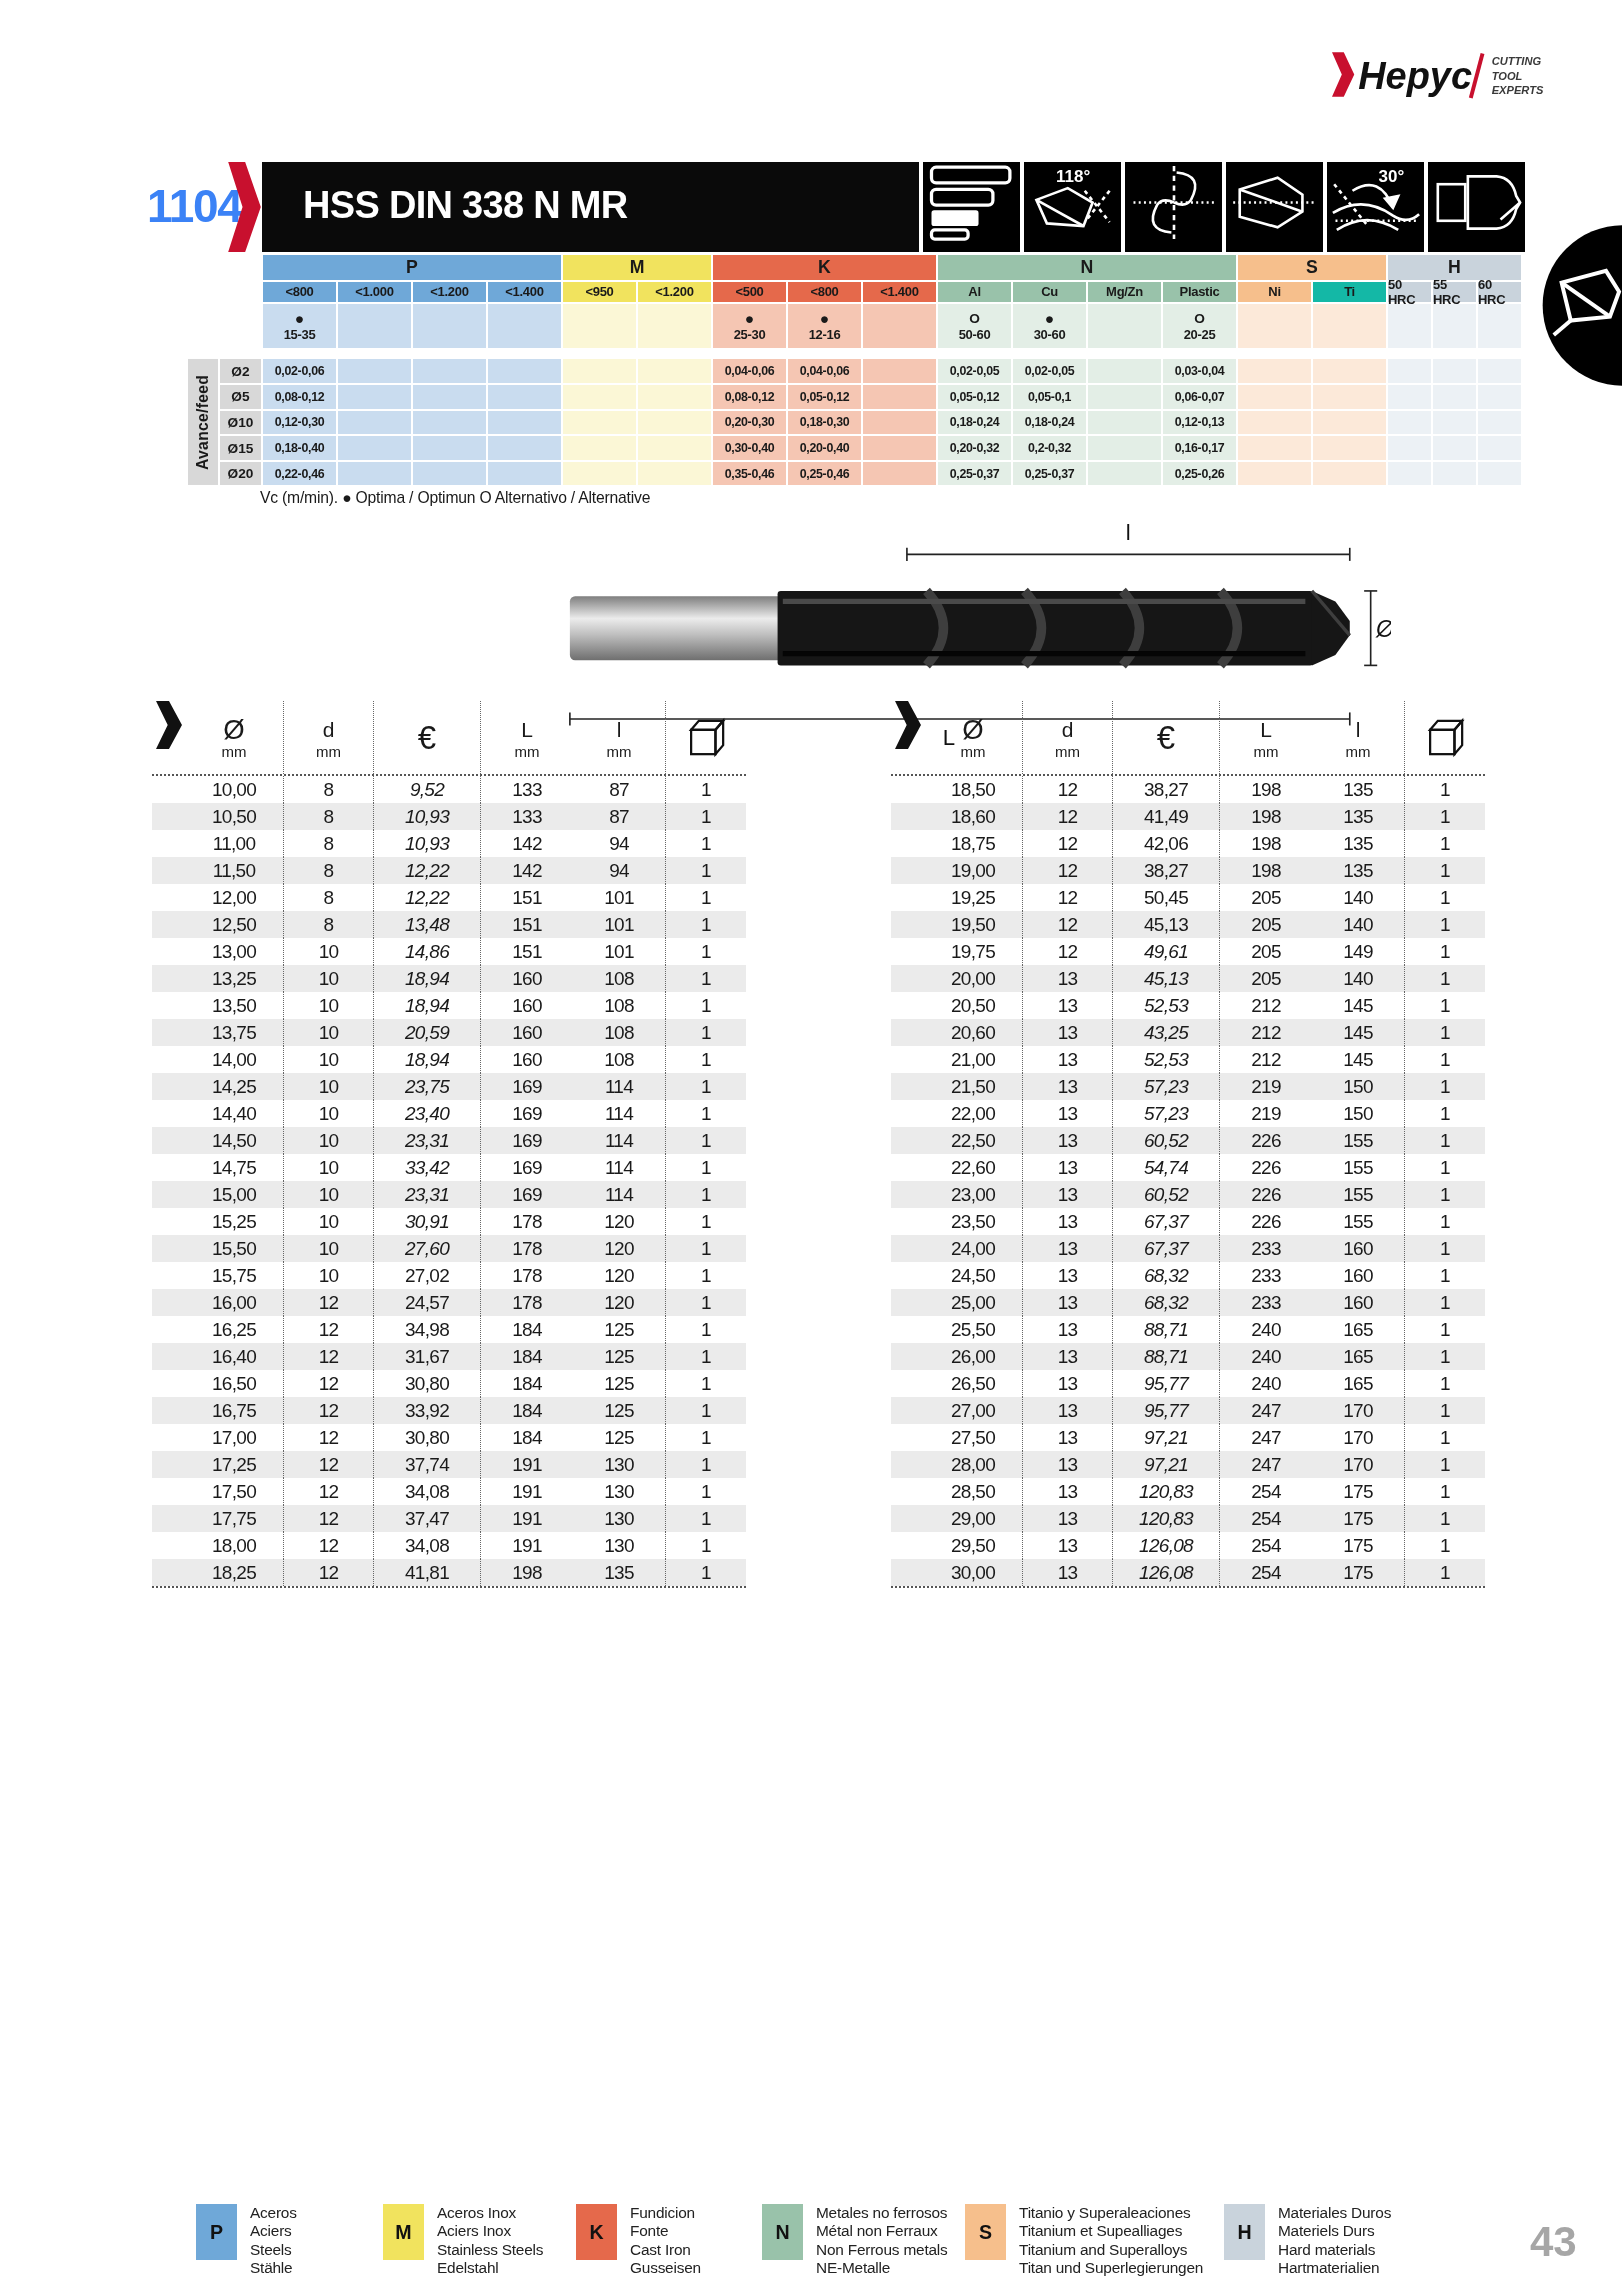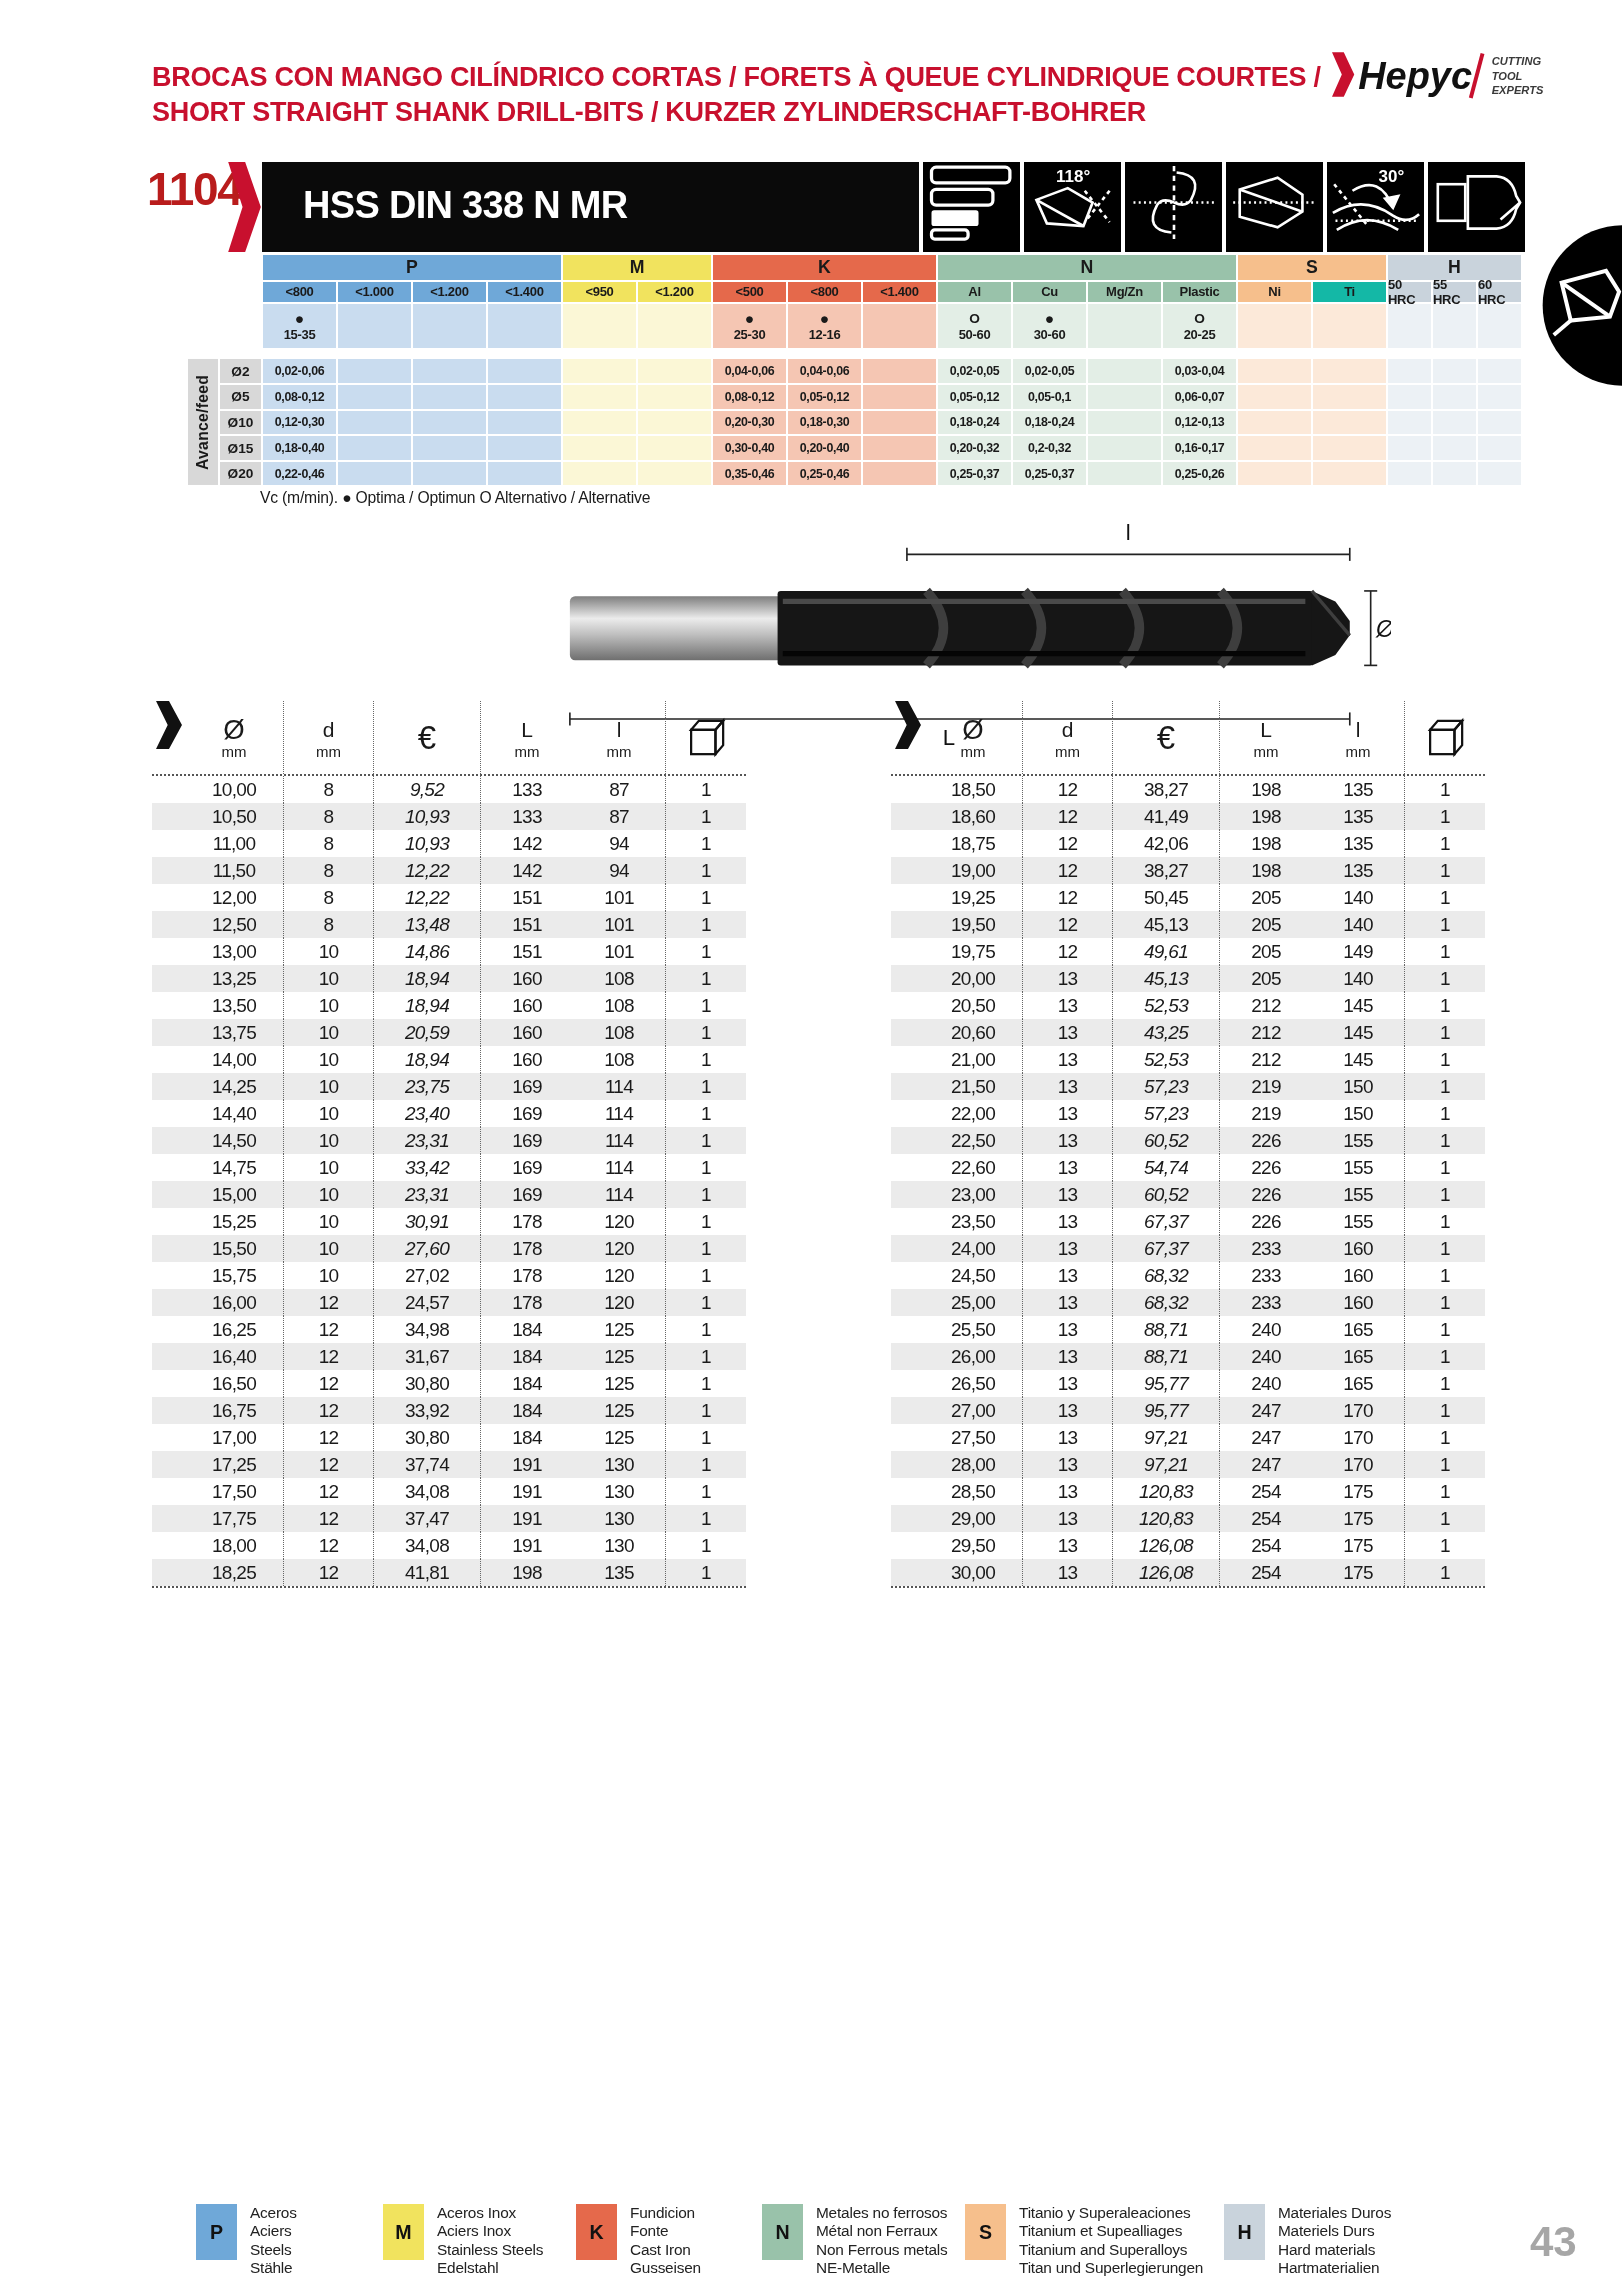--- a/index.html
+++ b/index.html
@@ -5,21 +5,21 @@
   html,body{margin:0;padding:0;background:#fff;}
   .page{position:relative;width:1623px;height:2295px;background:#fff;overflow:hidden;
         font-family:"Liberation Sans","DejaVu Sans",sans-serif;color:#1a1a1a;}
 
   
   .hdr-title{position:absolute;left:152px;top:60px;color:#c8102e;font-weight:bold;
              font-size:27px;line-height:35px;letter-spacing:-0.3px;}
   .logo{position:absolute;left:1332px;top:47px;}
 
   
-  .prod-code{position:absolute;left:147px;top:162px;color:#b91c1c;font-size:46px;font-weight:bold;letter-spacing:-1.3px;}
+  .prod-code{position:absolute;left:147px;top:179px;color:#3b82f6;font-size:46px;font-weight:bold;letter-spacing:-1.3px;}
   .red-chev{position:absolute;left:228px;top:162px;}
   .black-bar{position:absolute;left:262px;top:162px;width:1263px;height:90px;background:#0a0a0a;}
   .prod-name{position:absolute;left:41px;top:22px;color:#fff;font-size:38px;font-weight:bold;letter-spacing:-0.7px;}
   .bar-icons{position:absolute;right:0;top:0;height:90px;display:flex;}
   .icon-box{width:97px;height:90px;background:#000;border-left:4.6px solid #fff;
             display:flex;justify-content:center;}
   .side-tab{position:absolute;right:0;top:225px;width:81px;height:161px;}
 
   
   .cut-grid{position:absolute;left:188px;top:255px;display:grid;gap:2px;
@@ -66,24 +66,20 @@
   .leg-chip{width:41px;height:56px;display:flex;align-items:center;justify-content:center;
             font-size:19.6px;font-weight:bold;color:#111;}
   .leg-text{margin-left:13px;font-size:15.4px;line-height:18.3px;color:#222;letter-spacing:-0.2px;}
   .page-num{position:absolute;left:1530px;top:2218px;font-size:42px;font-weight:bold;color:#a6a6a6;}
 </style>
 </head>
 <body>
 
 <div class="page">
 
-  <div class="hdr-title">
-    <div>BROCAS CON MANGO CILÍNDRICO CORTAS / FORETS À QUEUE CYLINDRIQUE COURTES /</div>
-    <div>SHORT STRAIGHT SHANK DRILL-BITS / KURZER ZYLINDERSCHAFT-BOHRER</div>
-  </div>
 
   <div class="logo">
     <svg width="216" height="55" viewBox="0 0 330 84">
       <polygon points="0,8 18,8 34,42 18,76 0,76 15,42" fill="#c8102e"></polygon>
       <text x="40" y="64" font-family="Liberation Sans, sans-serif" font-size="58" font-weight="bold" font-style="italic" fill="#111">Hepyc</text>
       <line x1="230" y1="10" x2="212" y2="78" stroke="#c8102e" stroke-width="6"></line>
       <text x="244" y="28" font-size="17" font-weight="bold" font-style="italic" fill="#3a3a3a">CUTTING</text>
       <text x="244" y="50" font-size="17" font-weight="bold" font-style="italic" fill="#3a3a3a">TOOL</text>
       <text x="244" y="72" font-size="17" font-weight="bold" font-style="italic" fill="#3a3a3a">EXPERTS</text>
     </svg>

